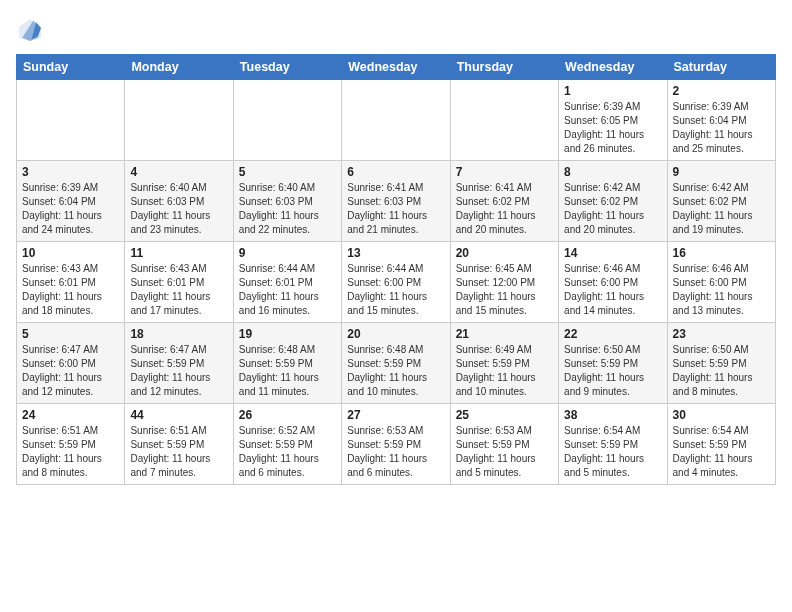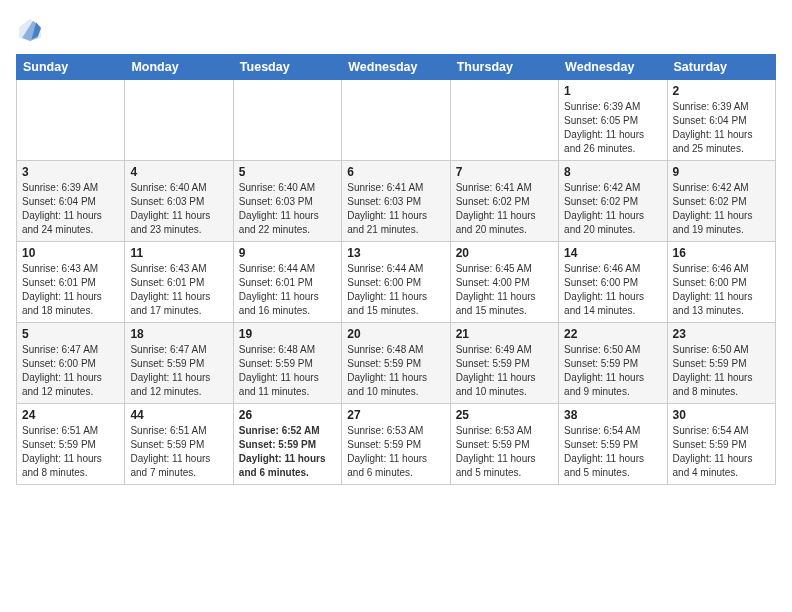--- a/index.html
+++ b/index.html
@@ -213,21 +213,21 @@
           </td>
           <td>
             <span class="day-num">13</span>
             <div class="day-info" style="white-space: pre-line;">Sunrise: 6:44 AM
 Sunset: 6:00 PM
 Daylight: 11 hours and 15 minutes.</div>
           </td>
           <td>
             <span class="day-num">20</span>
             <div class="day-info" style="white-space: pre-line;">Sunrise: 6:45 AM
-Sunset: 4:00 PM
+Sunset: 12:00 PM
 Daylight: 11 hours and 15 minutes.</div>
           </td>
           <td>
             <span class="day-num">14</span>
             <div class="day-info" style="white-space: pre-line;">Sunrise: 6:46 AM
 Sunset: 6:00 PM
 Daylight: 11 hours and 14 minutes.</div>
           </td>
           <td>
             <span class="day-num">16</span>
@@ -288,21 +288,21 @@
 Daylight: 11 hours and 8 minutes.</div>
           </td>
           <td>
             <span class="day-num">44</span>
             <div class="day-info" style="white-space: pre-line;">Sunrise: 6:51 AM
 Sunset: 5:59 PM
 Daylight: 11 hours and 7 minutes.</div>
           </td>
           <td>
             <span class="day-num">26</span>
-            <div class="day-info" style="white-space: pre-line; font-weight: bold;">Sunrise: 6:52 AM
+            <div class="day-info" style="white-space: pre-line;">Sunrise: 6:52 AM
 Sunset: 5:59 PM
 Daylight: 11 hours and 6 minutes.</div>
           </td>
           <td>
             <span class="day-num">27</span>
             <div class="day-info" style="white-space: pre-line;">Sunrise: 6:53 AM
 Sunset: 5:59 PM
 Daylight: 11 hours and 6 minutes.</div>
           </td>
           <td>

